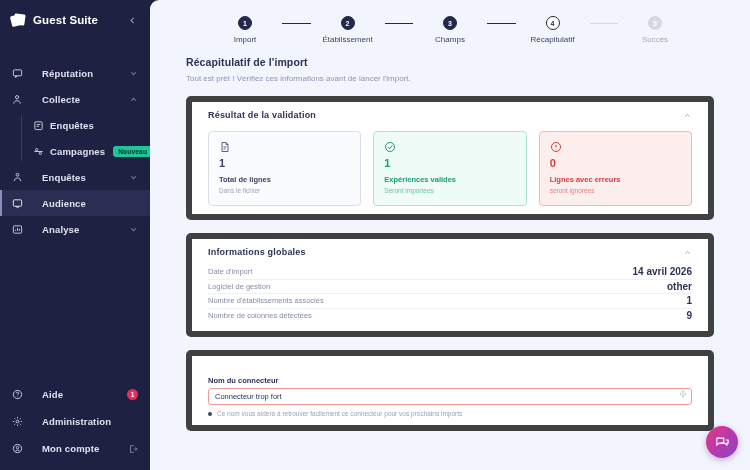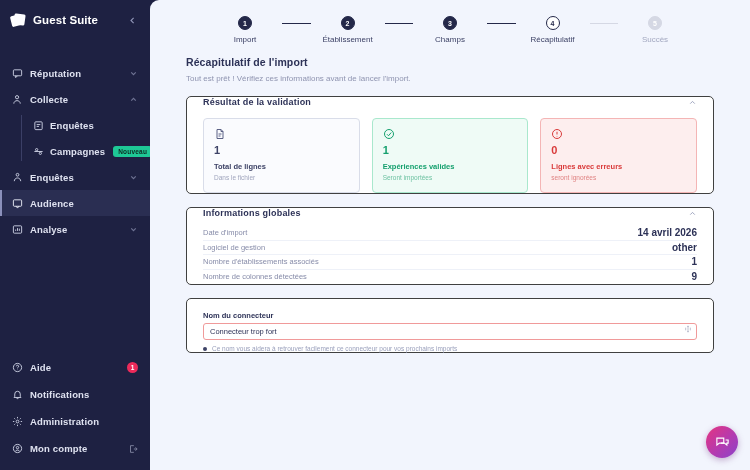--- a/index.html
+++ b/index.html
@@ -34,21 +34,21 @@
   .brand-name { font-size: 11.5px; font-weight: bold; letter-spacing: .1px; color: #fff; }
   .collapse-btn {
     margin-left: auto; width: 14px; height: 14px;
     display: flex; align-items: center; justify-content: center;
     color: #8e93b5; font-size: 10px; cursor: pointer;
   }
 
   .nav { margin-top: 20px; }
   .nav-item {
     height: 26px; display: flex; align-items: center;
-    padding: 0 12px; gap: 7px; cursor: pointer;
+    padding: 0 12px; gap: 19px; cursor: pointer;
     font-size: 9.5px; color: #dfe2f0; position: relative;
   }
   .nav-item.active { background: #2a2e52; }
   .nav-item.active::before {
     content:""; position: absolute; left: 0; top: 0; bottom: 0; width: 2px; background:#8b90bb;
   }
   .nav-icon { width: 11px; height: 11px; flex: 0 0 11px; display:block; }
   .nav-label { flex: 1 1 auto; white-space: nowrap; font-weight: bold; letter-spacing:.15px; }
   .chev { width: 9px; height: 9px; opacity: .65; }
 
@@ -100,22 +100,22 @@
   .step-label { margin-top: 5px; font-size: 8px; color: #3d4266; white-space: nowrap; }
   .step.todo .step-label { color: #a3a8c0; }
   .connector { flex: 1 1 auto; height: 1.5px; background:#242849; margin-top: 6.5px; }
   .connector.todo { background: #d5d8e4; }
 
   .page-title { margin-top: 12px; font-size: 10.5px; font-weight: bold; color:#2d3257; letter-spacing:.1px; }
   .page-sub { margin-top: 6px; font-size: 8px; color:#8f94b0; }
 
   
   .card {
-    margin-top: 13px; background:#fff; border: 1px solid #404040;
-    border-radius: 5px; padding: 0 16px;
+    margin-top: 13px; background:#fff; border: 6px solid #404040;
+    border-radius: 5px; padding: 8px 16px;
   }
   .card-head { display:flex; align-items:center; }
   .card-title { font-size: 9px; font-weight: bold; color:#2d3257; letter-spacing:.2px; }
   .card-toggle { margin-left:auto; width:10px; height:10px; color:#9aa0bc; cursor:pointer;
                  display:flex; align-items:center; justify-content:center; }
 
   .stats { display: flex; gap: 12px; margin-top: 11px; }
   .stat {
     flex: 1 1 0; border-radius: 4px; padding: 9px 10px 11px 10px;
     border: 1px solid; min-height: 60px;
@@ -276,27 +276,20 @@
       <div class="nav-item">
         <svg class="nav-icon" viewBox="0 0 24 24" fill="none" stroke="#cfd3e6" stroke-width="2">
           <circle cx="12" cy="12" r="9"></circle>
             <path d="M9.5 9.5a2.5 2.5 0 1 1 3.3 2.4c-.6.3-.8.8-.8 1.4v.4"></path>
             <circle cx="12" cy="17" r=".8" fill="#cfd3e6" stroke="none"></circle>
         </svg>
         <span class="nav-label">Aide</span>
         <span class="badge-count">1</span>
       </div>
 
-      <div class="nav-item">
-        <svg class="nav-icon" viewBox="0 0 24 24" fill="none" stroke="#cfd3e6" stroke-width="2">
-          <path d="M6 16V11a6 6 0 0 1 12 0v5l1.5 2.5H4.5z"></path>
-            <path d="M10 19a2 2 0 0 0 4 0"></path>
-        </svg>
-        <span class="nav-label">Notifications</span>
-      </div>
 
       <div class="nav-item">
         <svg class="nav-icon" viewBox="0 0 24 24" fill="none" stroke="#cfd3e6" stroke-width="2">
           <circle cx="12" cy="12" r="3"></circle>
             <path d="M12 2v3M12 19v3M2 12h3M19 12h3M5 5l2 2M17 17l2 2M19 5l-2 2M7 17l-2 2"></path>
         </svg>
         <span class="nav-label">Administration</span>
       </div>
 
       <div class="nav-item">

